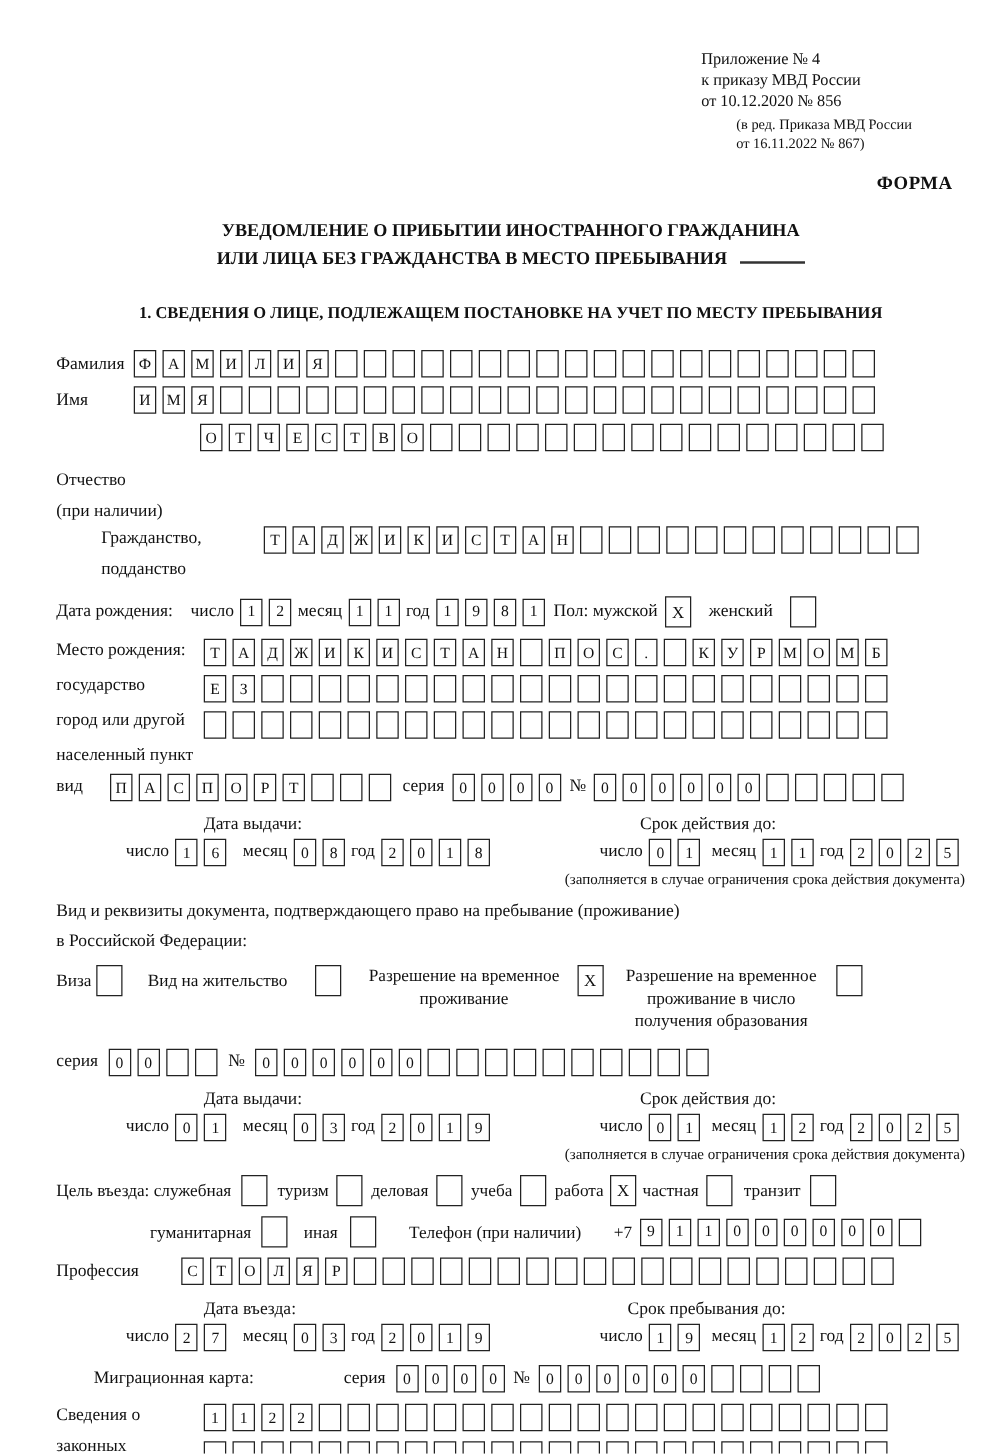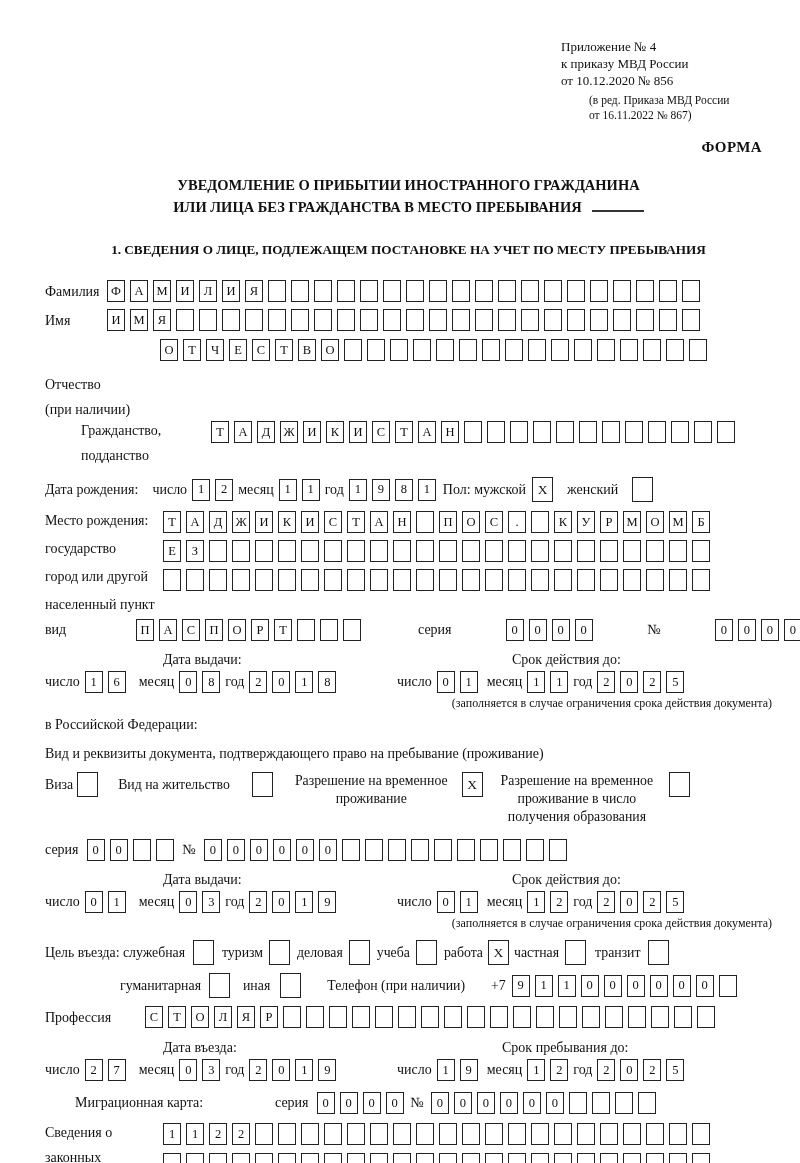--- a/index.html
+++ b/index.html
@@ -15,21 +15,21 @@
   .sec-heading{text-align:center;font-weight:bold;font-size:13.2px;margin-top:24px;}
   
   .frow{display:flex;align-items:flex-start;margin-top:7px;}
   .lbl{font-size:14px;line-height:24px;flex-shrink:0;}
   .lbl2{font-size:14px;line-height:19px;flex-shrink:0;}
   .boxes{display:flex;flex-wrap:nowrap;}
   .cell{width:16px;height:20px;border:1.8px solid #222;margin-right:5px;flex-shrink:0;
         display:flex;align-items:center;justify-content:center;font-size:12.5px;}
   .cbox{width:19px;height:23px;border:1.8px solid #222;display:inline-flex;flex-shrink:0;
         align-items:center;justify-content:center;font-size:13.5px;vertical-align:middle;}
-  .dline{display:flex;align-items:center;font-size:14px;}
+  .dline{display:flex;align-items:center;font-size:14px;justify-content:flex-end;}
   .dline .dl{margin:0 5px 0 0;}
   .dates{display:flex;margin-top:10px;}
   .dcol-l{width:352px;}
   .dcol-r{flex:1;}
   .dhead{font-size:14px;margin-bottom:3px;}
   .note{font-size:12px;margin-top:3px;text-align:right;}
   .center-bold{text-align:center;font-weight:bold;font-size:13.5px;margin-top:8px;}
   .plain{font-size:14px;line-height:21px;margin-top:6px;}
   .optrow{display:flex;align-items:flex-start;margin-top:8px;font-size:13.8px;}
   .optxt{text-align:center;line-height:18px;}
@@ -297,21 +297,21 @@
           <span class="cell"></span>
           <span class="cell"></span>
           <span class="cell"></span>
           <span class="cell"></span>
           <span class="cell"></span>
         </div>
     </span>
   </div>
 
 
-  <div class="frow" style="margin-top:4px;align-items:center;gap:48px;">
+  <div class="frow" style="margin-top:4px;align-items:center;">
     <span class="lbl" style="width:43px;">вид</span>
     <span class="boxes">
         <span class="cell">П</span>
         <span class="cell">А</span>
         <span class="cell">С</span>
         <span class="cell">П</span>
         <span class="cell">О</span>
         <span class="cell">Р</span>
         <span class="cell">Т</span>
         <span class="cell"></span>
@@ -382,22 +382,22 @@
             <span class="cell">2</span>
             <span class="cell">0</span>
             <span class="cell">2</span>
             <span class="cell">5</span>
           </span>
       </div>
       <div class="note">(заполняется в случае ограничения срока действия документа)</div>
     </div>
   </div>
 
+  <div class="plain" style="margin-top:8px;">Вид и реквизиты документа, подтверждающего право на пребывание (проживание)</div>
   <div class="plain" style="margin-top:3px;">в Российской Федерации:</div>
-  <div class="plain" style="margin-top:8px;">Вид и реквизиты документа, подтверждающего право на пребывание (проживание)</div>
 
   <div class="optrow">
     <span style="line-height:25px;">Виза</span>
     <span class="cbox" style="margin-left:4px;"></span>
     <span style="line-height:25px;margin-left:20px;">Вид на жительство</span>
     <span class="cbox" style="margin-left:22px;"></span>
     <span class="optxt" style="margin-left:22px;">
       <div>Разрешение на временное</div>
       <div>проживание</div>
     </span>

